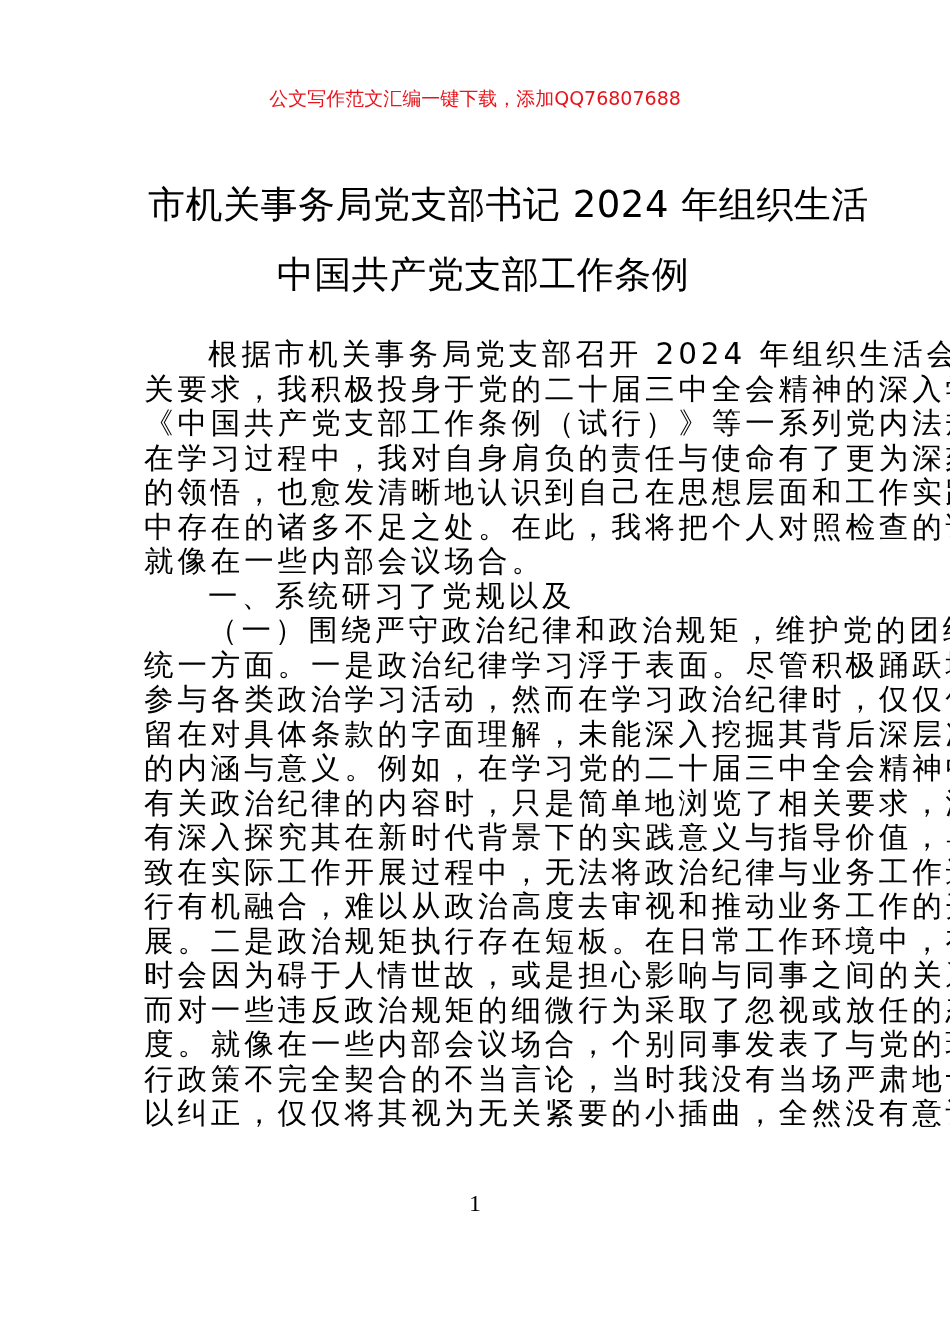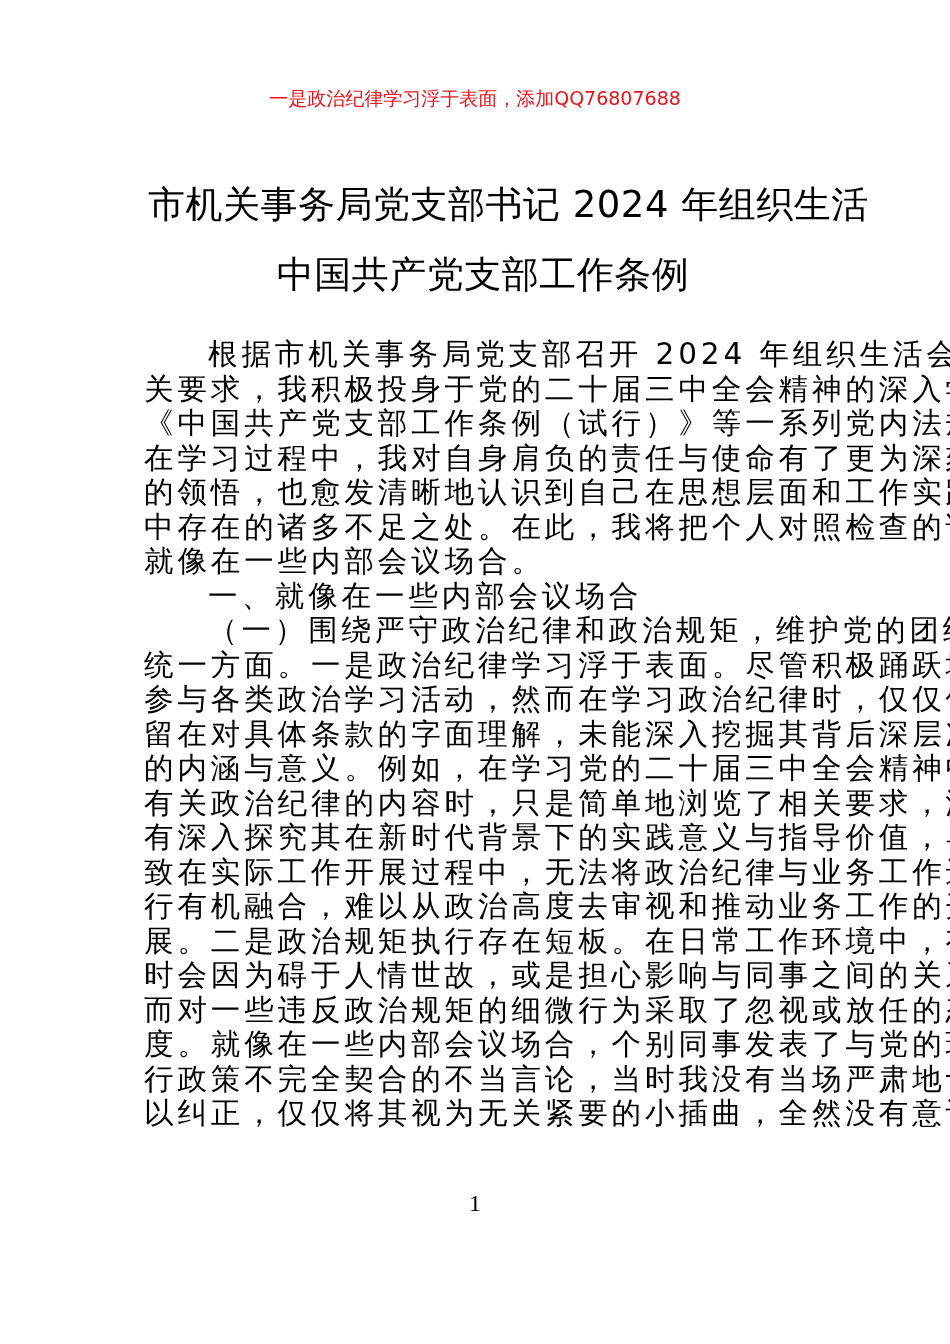--- a/index.html
+++ b/index.html
@@ -76,36 +76,36 @@
       line-height: 30px;
       font-family: "Liberation Serif", "DejaVu Serif", serif;
       color: #000000;
     }
   </style>
 </head>
 <body>
 
 <div class="page">
 
-  <div class="watermark">一是政治纪律学习浮于表面，添加QQ76807688</div>
+  <div class="watermark">公文写作范文汇编一键下载，添加QQ76807688</div>
 
   <h1 class="title">
     <span class="line">市机关事务局党支部书记 2024 年组织生活</span>
     <span class="line">中国共产党支部工作条例</span>
   </h1>
 
   <div class="body-text" id="body-text">
       <span class="line indent">根据市机关事务局党支部召开 2024 年组织生活会的相</span>
       <span class="line">关要求，我积极投身于党的二十届三中全会精神的深入学</span>
       <span class="line">《中国共产党支部工作条例（试行）》等一系列党内法规</span>
       <span class="line">在学习过程中，我对自身肩负的责任与使命有了更为深刻</span>
       <span class="line">的领悟，也愈发清晰地认识到自己在思想层面和工作实践</span>
       <span class="line">中存在的诸多不足之处。在此，我将把个人对照检查的详</span>
       <span class="line">就像在一些内部会议场合。</span>
-      <span class="line indent">一、就像在一些内部会议场合</span>
+      <span class="line indent">一、系统研习了党规以及</span>
       <span class="line indent">（一）围绕严守政治纪律和政治规矩，维护党的团结</span>
       <span class="line">统一方面。一是政治纪律学习浮于表面。尽管积极踊跃地</span>
       <span class="line">参与各类政治学习活动，然而在学习政治纪律时，仅仅停</span>
       <span class="line">留在对具体条款的字面理解，未能深入挖掘其背后深层次</span>
       <span class="line">的内涵与意义。例如，在学习党的二十届三中全会精神中</span>
       <span class="line">有关政治纪律的内容时，只是简单地浏览了相关要求，没</span>
       <span class="line">有深入探究其在新时代背景下的实践意义与指导价值，导</span>
       <span class="line">致在实际工作开展过程中，无法将政治纪律与业务工作进</span>
       <span class="line">行有机融合，难以从政治高度去审视和推动业务工作的开</span>
       <span class="line">展。二是政治规矩执行存在短板。在日常工作环境中，有</span>

